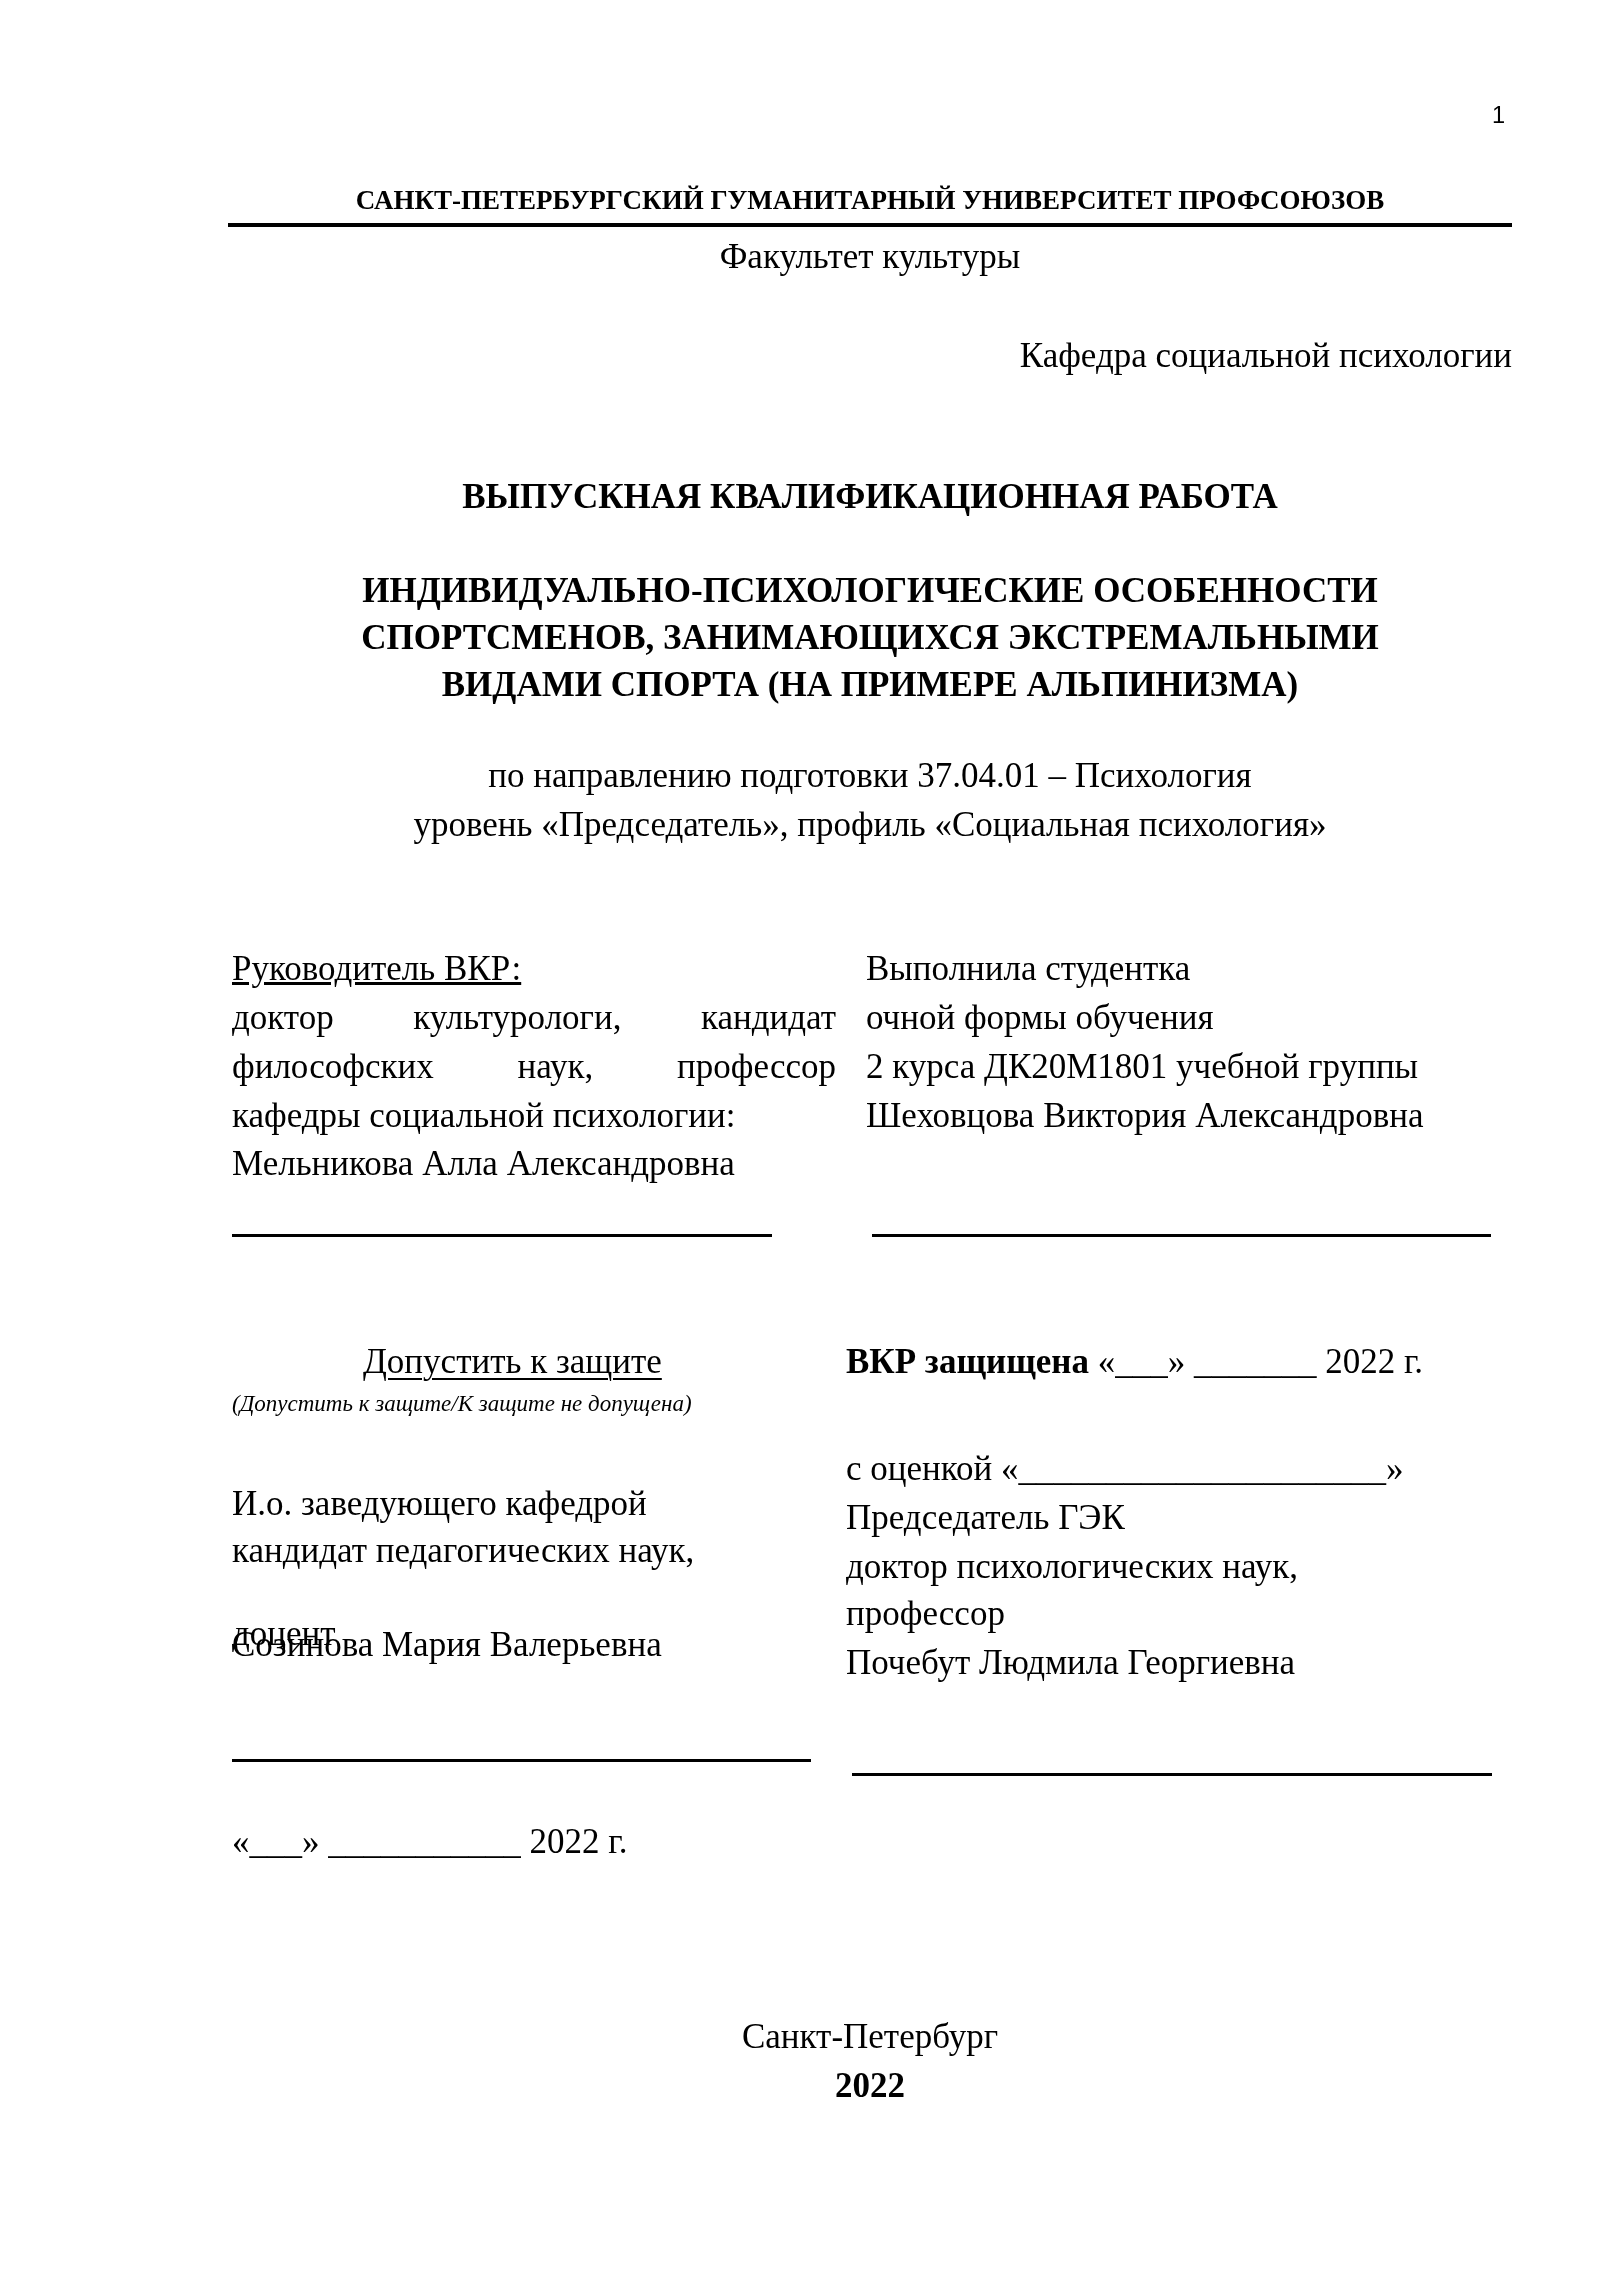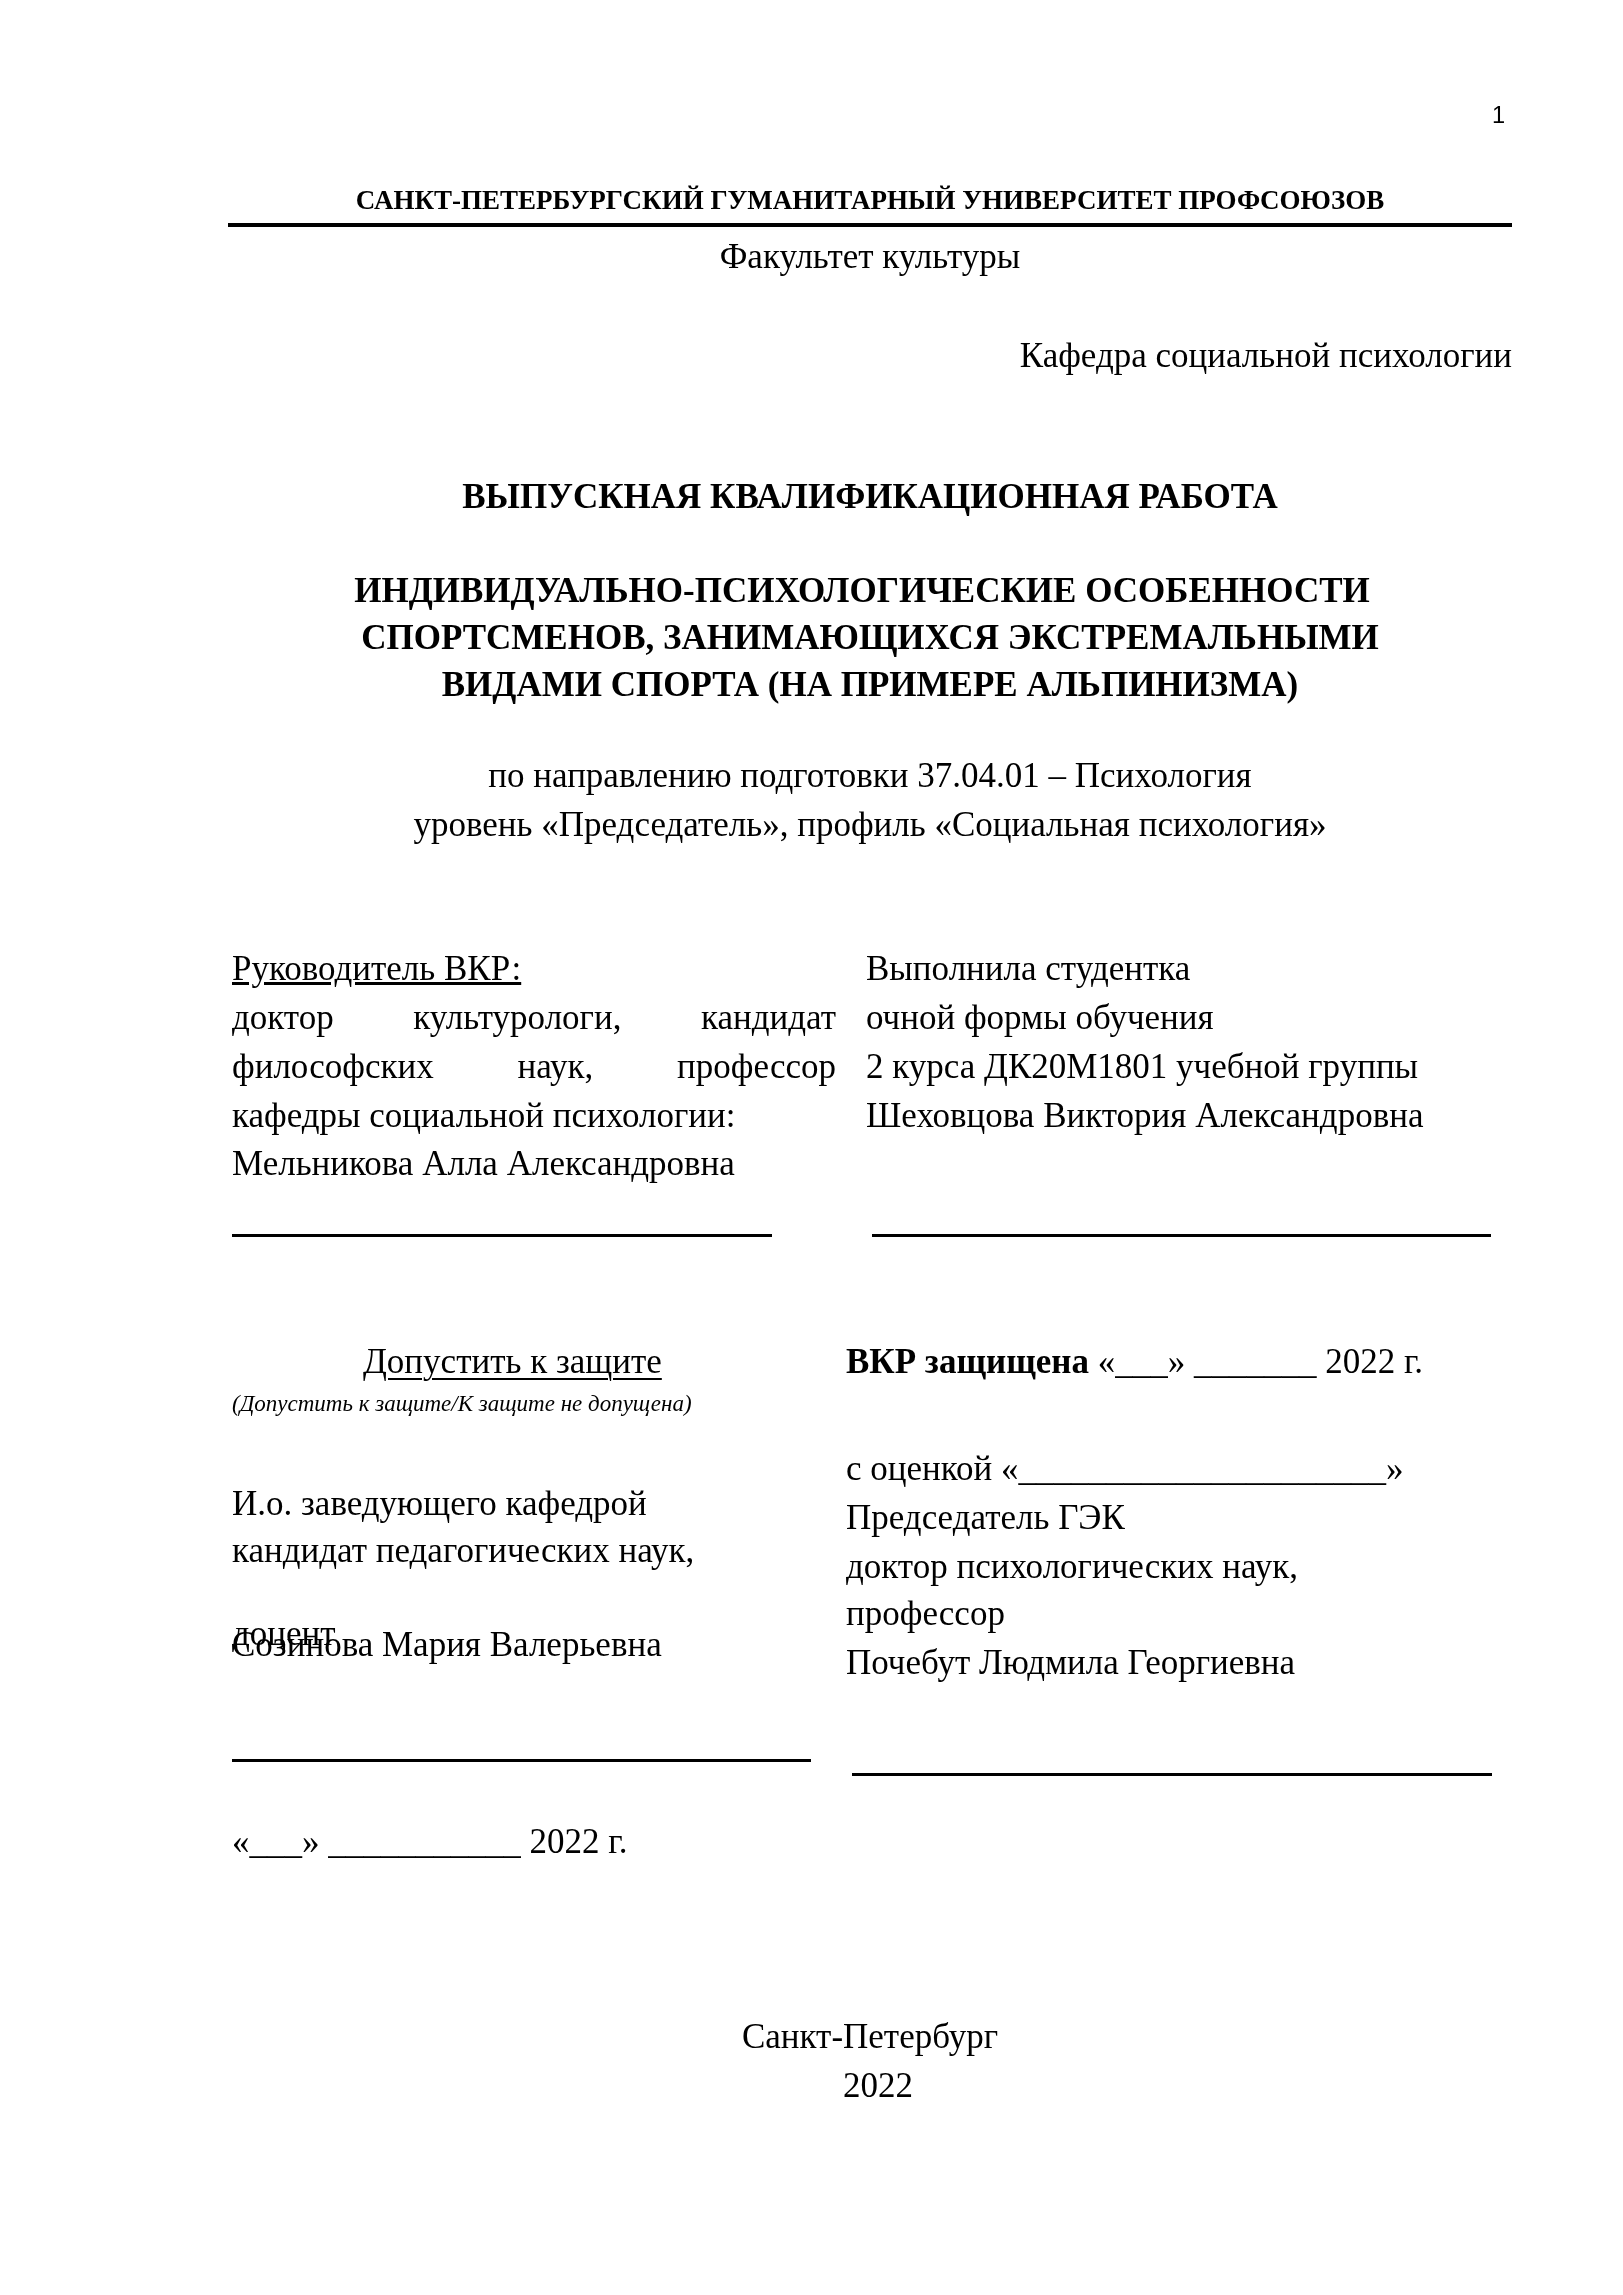--- a/index.html
+++ b/index.html
@@ -21,21 +21,21 @@
 
 <div class="abs page-num" style="left:1492px; top:102px;">1</div>
 
 <div class="abs uni center" style="left:228px; width:1284px; top:185px;">САНКТ-ПЕТЕРБУРГСКИЙ ГУМАНИТАРНЫЙ УНИВЕРСИТЕТ ПРОФСОЮЗОВ</div>
 <div class="rule" style="left:228px; top:223px; width:1284px; height:3.9px;"></div>
 <div class="abs t center" style="left:228px; width:1284px; top:239px;">Факультет культуры</div>
 <div class="abs t" style="right:111px; top:338px;">Кафедра социальной психологии</div>
 
 <div class="abs t bold center" style="left:228px; width:1284px; top:479px;">ВЫПУСКНАЯ КВАЛИФИКАЦИОННАЯ РАБОТА</div>
 
-<div class="abs t bold center" style="left:220px; width:1284px; top:573px;">ИНДИВИДУАЛЬНО-ПСИХОЛОГИЧЕСКИЕ ОСОБЕННОСТИ</div>
+<div class="abs t bold center" style="left:228px; width:1284px; top:573px;">ИНДИВИДУАЛЬНО-ПСИХОЛОГИЧЕСКИЕ ОСОБЕННОСТИ</div>
 <div class="abs t bold center" style="left:228px; width:1284px; top:620px;">СПОРТСМЕНОВ, ЗАНИМАЮЩИХСЯ ЭКСТРЕМАЛЬНЫМИ</div>
 <div class="abs t bold center" style="left:228px; width:1284px; top:667px;">ВИДАМИ СПОРТА (НА ПРИМЕРЕ АЛЬПИНИЗМА)</div>
 
 <div class="abs t center" style="left:228px; width:1284px; top:758px;">по направлению подготовки 37.04.01 – Психология</div>
 <div class="abs t center" style="left:228px; width:1284px; top:807px;">уровень «Председатель», профиль «Социальная психология»</div>
 
 <div class="abs t" style="left:232px; top:951px;text-decoration:underline;">Руководитель ВКР:</div>
 <div class="abs t" style="left:232px; width:604px; top:1000px; display:flex; justify-content:space-between;">
   <span>доктор</span>
   <span>культурологи,</span>
@@ -69,14 +69,14 @@
   <span class="bold">ВКР защищена</span><span> «___» _______ 2022 г.</span>
 </div>
 <div class="abs t" style="left:846px; top:1451px;">с оценкой «_____________________»</div>
 <div class="abs t" style="left:846px; top:1500px;">Председатель ГЭК</div>
 <div class="abs t" style="left:846px; top:1549px;">доктор психологических наук,</div>
 <div class="abs t" style="left:846px; top:1596px;">профессор</div>
 <div class="abs t" style="left:846px; top:1645px;">Почебут Людмила Георгиевна</div>
 <div class="sig" style="left:852px; top:1773px; width:640px;"></div>
 
 <div class="abs t center" style="left:228px; width:1284px; top:2019px;">Санкт-Петербург</div>
-<div class="abs t center" style="left:236px; width:1284px; top:2068px;">2022</div>
+<div class="abs t center" style="left:228px; width:1284px; top:2068px;font-weight:bold;">2022</div>
 
 
 </body></html>

